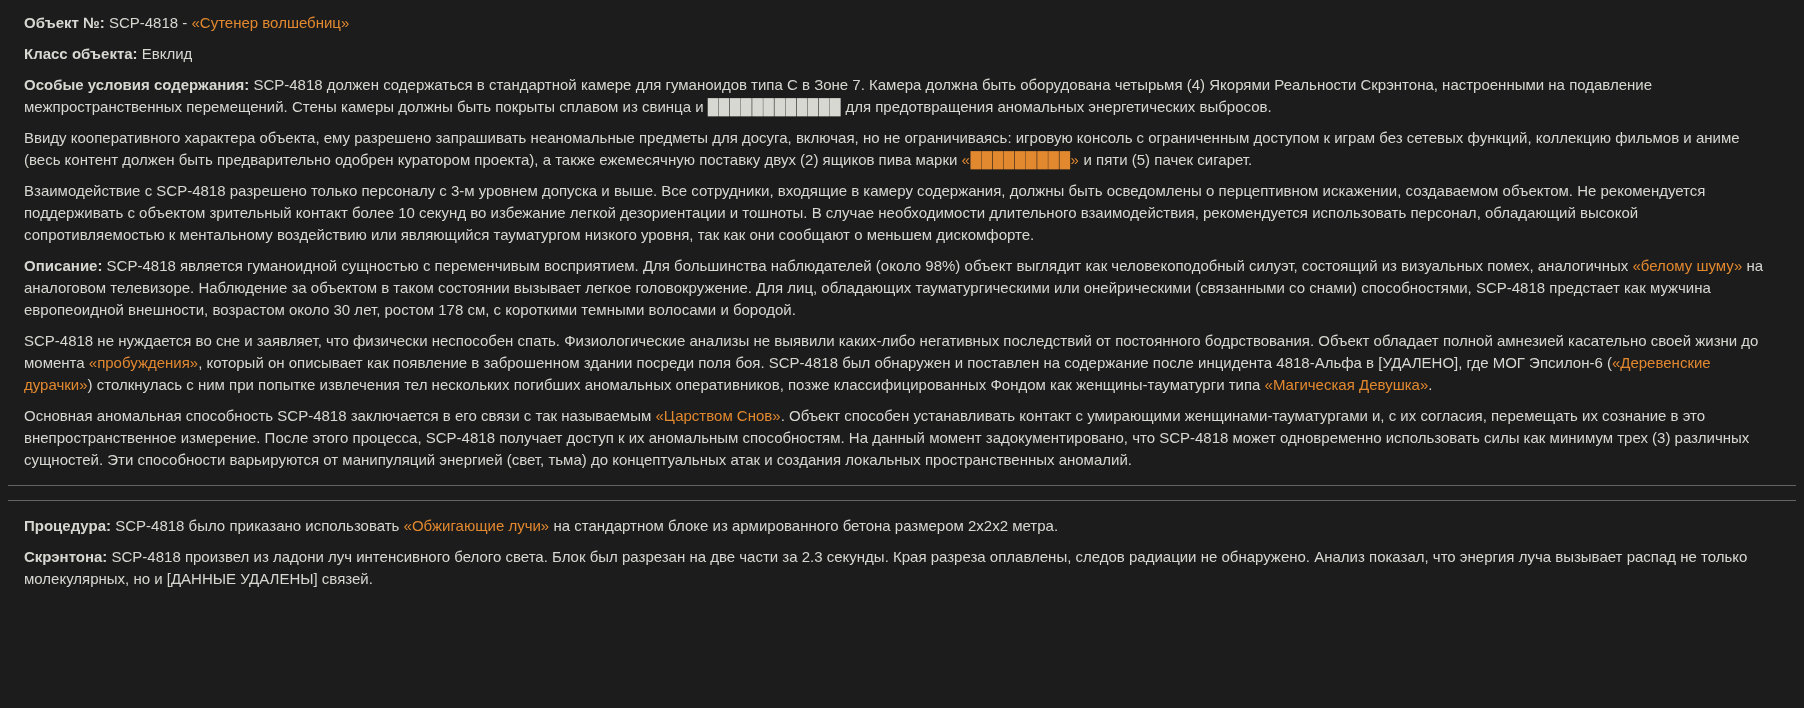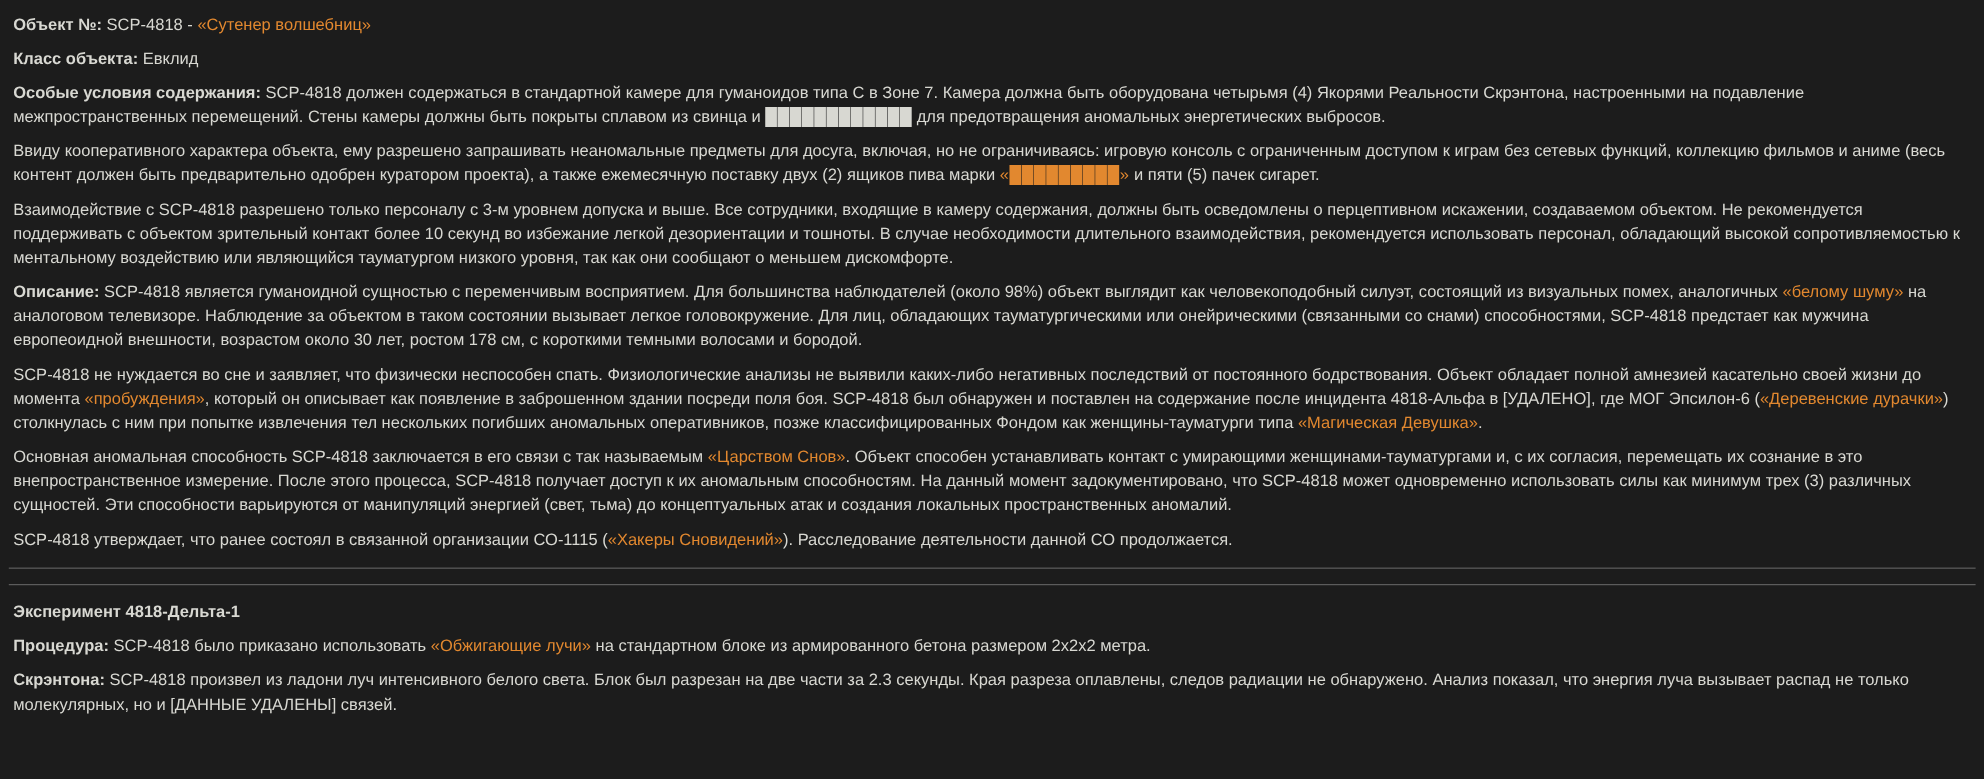--- a/index.html
+++ b/index.html
@@ -16,21 +16,21 @@
     background:var(--bg);
     color:var(--text);
     font-family:"Liberation Sans","DejaVu Sans",sans-serif;
     font-size:15px;
     line-height:22px;
   }
   .doc{
     padding:3px 8px 10px 8px;
   }
   .doc p{
-    margin:9px 4px;
+    margin:9px 16px;
   }
   .doc strong{
     font-weight:bold;
   }
   a.wlink{
     color:var(--link);
     text-decoration:none;
     cursor:pointer;
   }
   .redacted{
@@ -51,19 +51,17 @@
 
 <div class="doc">
     <p><strong>Объект №:</strong><span> SCP-4818 - </span><a href="#" class="wlink">«Сутенер волшебниц»</a></p>
     <p><strong>Класс объекта:</strong><span> Евклид</span></p>
     <p><strong>Особые условия содержания:</strong><span> SCP-4818 должен содержаться в стандартной камере для гуманоидов типа C в Зоне 7. Камера должна быть оборудована четырьмя (4) Якорями Реальности Скрэнтона, настроенными на подавление межпространственных перемещений. Стены камеры должны быть покрыты сплавом из свинца и </span><span class="redacted">████████████</span><span> для предотвращения аномальных энергетических выбросов.</span></p>
     <p><span>Ввиду кооперативного характера объекта, ему разрешено запрашивать неаномальные предметы для досуга, включая, но не ограничиваясь: игровую консоль с ограниченным доступом к играм без сетевых функций, коллекцию фильмов и аниме (весь контент должен быть предварительно одобрен куратором проекта), а также ежемесячную поставку двух (2) ящиков пива марки </span><a href="#" class="wlink redacted-link">«█████████»</a><span> и пяти (5) пачек сигарет.</span></p>
     <p><span>Взаимодействие с SCP-4818 разрешено только персоналу с 3-м уровнем допуска и выше. Все сотрудники, входящие в камеру содержания, должны быть осведомлены о перцептивном искажении, создаваемом объектом. Не рекомендуется поддерживать с объектом зрительный контакт более 10 секунд во избежание легкой дезориентации и тошноты. В случае необходимости длительного взаимодействия, рекомендуется использовать персонал, обладающий высокой сопротивляемостью к ментальному воздействию или являющийся тауматургом низкого уровня, так как они сообщают о меньшем дискомфорте.</span></p>
     <p><strong>Описание:</strong><span> SCP-4818 является гуманоидной сущностью с переменчивым восприятием. Для большинства наблюдателей (около 98%) объект выглядит как человекоподобный силуэт, состоящий из визуальных помех, аналогичных </span><a href="#" class="wlink">«белому шуму»</a><span> на аналоговом телевизоре. Наблюдение за объектом в таком состоянии вызывает легкое головокружение. Для лиц, обладающих тауматургическими или онейрическими (связанными со снами) способностями, SCP-4818 предстает как мужчина европеоидной внешности, возрастом около 30 лет, ростом 178 см, с короткими темными волосами и бородой.</span></p>
     <p><span>SCP-4818 не нуждается во сне и заявляет, что физически неспособен спать. Физиологические анализы не выявили каких-либо негативных последствий от постоянного бодрствования. Объект обладает полной амнезией касательно своей жизни до момента </span><a href="#" class="wlink">«пробуждения»</a><span>, который он описывает как появление в заброшенном здании посреди поля боя. SCP-4818 был обнаружен и поставлен на содержание после инцидента 4818-Альфа в [УДАЛЕНО], где МОГ Эпсилон-6 (</span><a href="#" class="wlink">«Деревенские дурачки»</a><span>) столкнулась с ним при попытке извлечения тел нескольких погибших аномальных оперативников, позже классифицированных Фондом как женщины-тауматурги типа </span><a href="#" class="wlink">«Магическая Девушка»</a><span>.</span></p>
     <p><span>Основная аномальная способность SCP-4818 заключается в его связи с так называемым </span><a href="#" class="wlink">«Царством Снов»</a><span>. Объект способен устанавливать контакт с умирающими женщинами-тауматургами и, с их согласия, перемещать их сознание в это внепространственное измерение. После этого процесса, SCP-4818 получает доступ к их аномальным способностям. На данный момент задокументировано, что SCP-4818 может одновременно использовать силы как минимум трех (3) различных сущностей. Эти способности варьируются от манипуляций энергией (свет, тьма) до концептуальных атак и создания локальных пространственных аномалий.</span></p>
-    <p><span>SCP-4818 утверждает, что ранее состоял в связанной организации СО-1115 (</span><a href="#" class="wlink">«Хакеры Сновидений»</a><span>). Расследование деятельности данной СО продолжается.</span></p>
     <hr class="divider">
     <hr class="divider">
-    <p><strong>Эксперимент 4818-Дельта-1</strong></p>
     <p><strong>Процедура:</strong><span> SCP-4818 было приказано использовать </span><a href="#" class="wlink">«Обжигающие лучи»</a><span> на стандартном блоке из армированного бетона размером 2x2x2 метра.</span></p>
     <p><strong>Скрэнтона:</strong><span> SCP-4818 произвел из ладони луч интенсивного белого света. Блок был разрезан на две части за 2.3 секунды. Края разреза оплавлены, следов радиации не обнаружено. Анализ показал, что энергия луча вызывает распад не только молекулярных, но и [ДАННЫЕ УДАЛЕНЫ] связей.</span></p>
   </div>
 
 </body></html>

